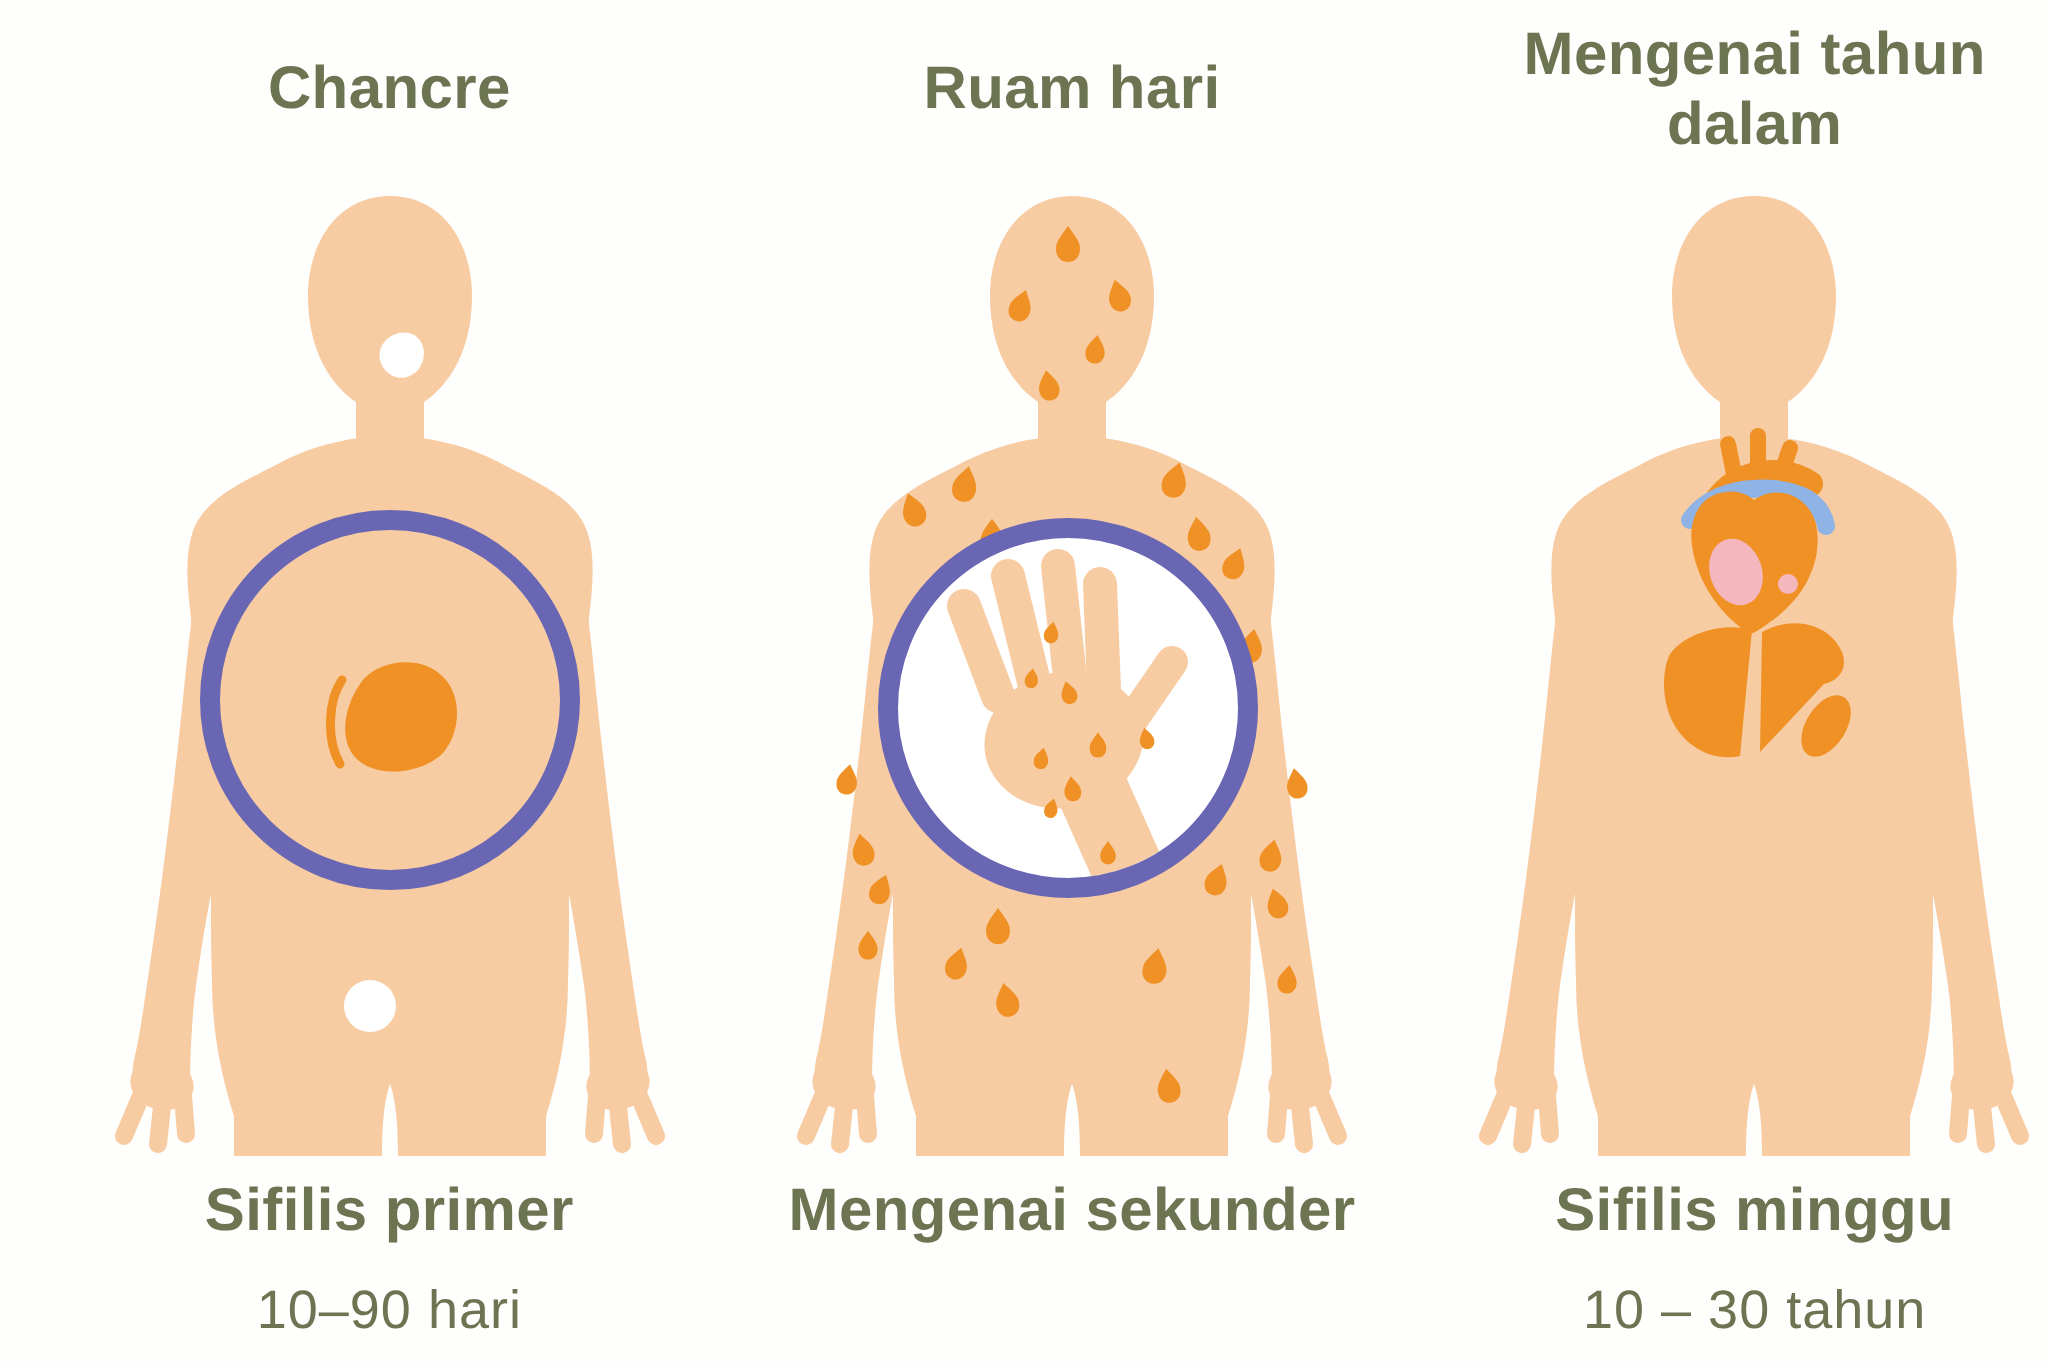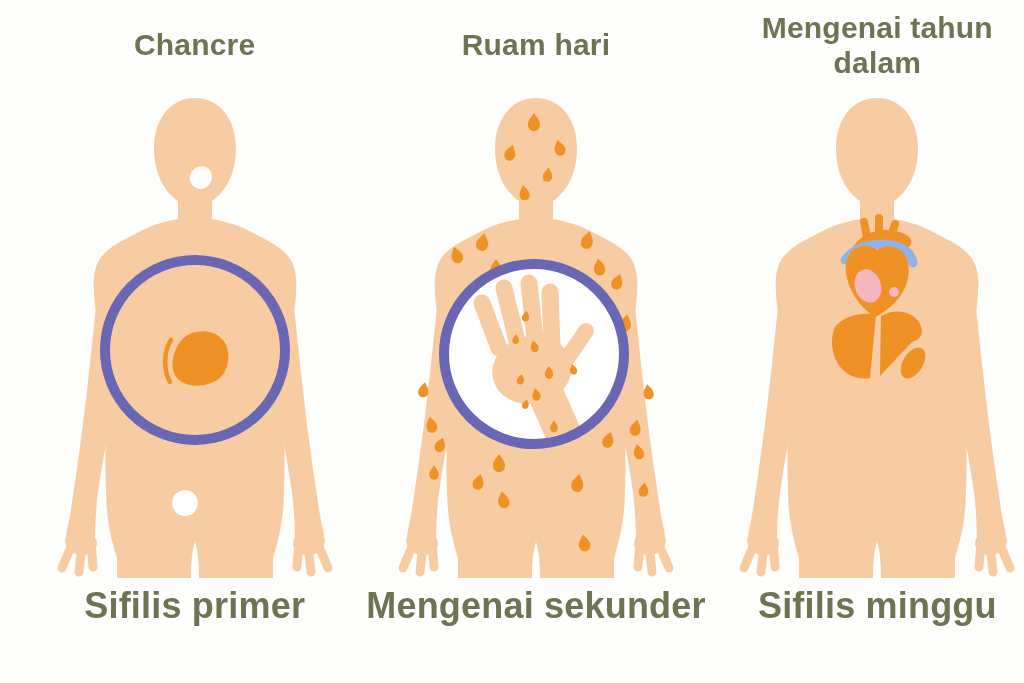--- a/index.html
+++ b/index.html
@@ -46,21 +46,21 @@
   .figure-svg{
     display:block;
     width:300px;
     height:490px;
   }
   .stage-name{
     height:52px;
     display:flex;
     align-items:center;
     justify-content:center;
-    font-size:36px;
+    font-size:30px;
     font-weight:bold;
     color:var(--color-green);
     letter-spacing:.2px;
   }
   .stage-duration{
     height:51px;
     display:flex;
     align-items:flex-start;
     justify-content:center;
     padding-top:8px;
@@ -148,20 +148,21 @@
               C164,298 141,299 132,288 C124,278 128,262 135,252 Z"></path>
         <path class="spot-stroke" d="M126,250 C119,260 118,280 125,292"></path>
       </g>
 
       <circle class="white-shape" cx="140" cy="413" r="13"></circle>
 
       <circle class="ring" cx="150" cy="260" r="90"></circle>
     </svg>
 
     <div class="stage-name">Sifilis primer</div>
+    <div class="stage-duration">10–90 hari</div>
   </div>
 
   <div class="stage-col">
     <div class="symptom-title">Ruam hari</div>
 
     <svg class="figure-svg" viewBox="0 0 300 490">
       <use href="#bodyShape"></use>
 
       <g class="spot">
         <use href="#drop" transform="translate(148,30)"></use>
@@ -247,15 +248,16 @@
         <path d="M108,237 C116,226 136,221 149,225 L143,288
               C129,291 114,283 108,268 C104,258 104,245 108,237 Z"></path>
         <path d="M156,225 C173,217 189,224 194,236 C197,244 193,250 185,252
               L153,286 L154,226 Z"></path>
       </g>
 
       <ellipse class="organ" cx="186" cy="273" rx="10" ry="17" transform="rotate(32 186 273)"></ellipse>
     </svg>
 
     <div class="stage-name">Sifilis minggu</div>
+    <div class="stage-duration">10 – 30 tahun</div>
   </div>
 
 </div>
 
 </body></html>

